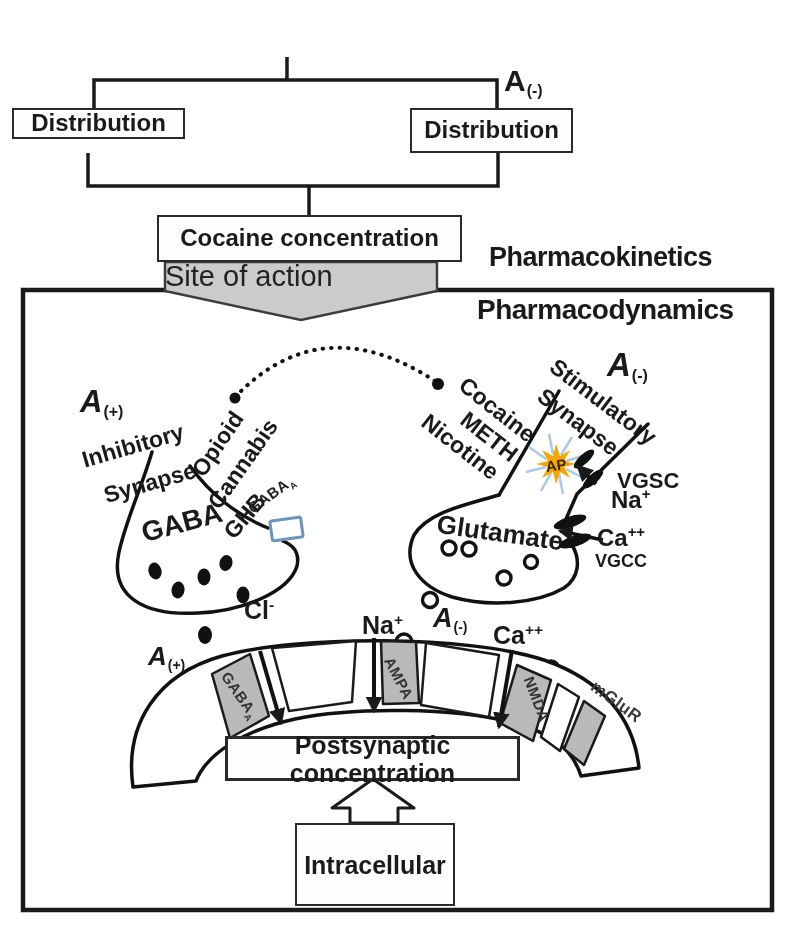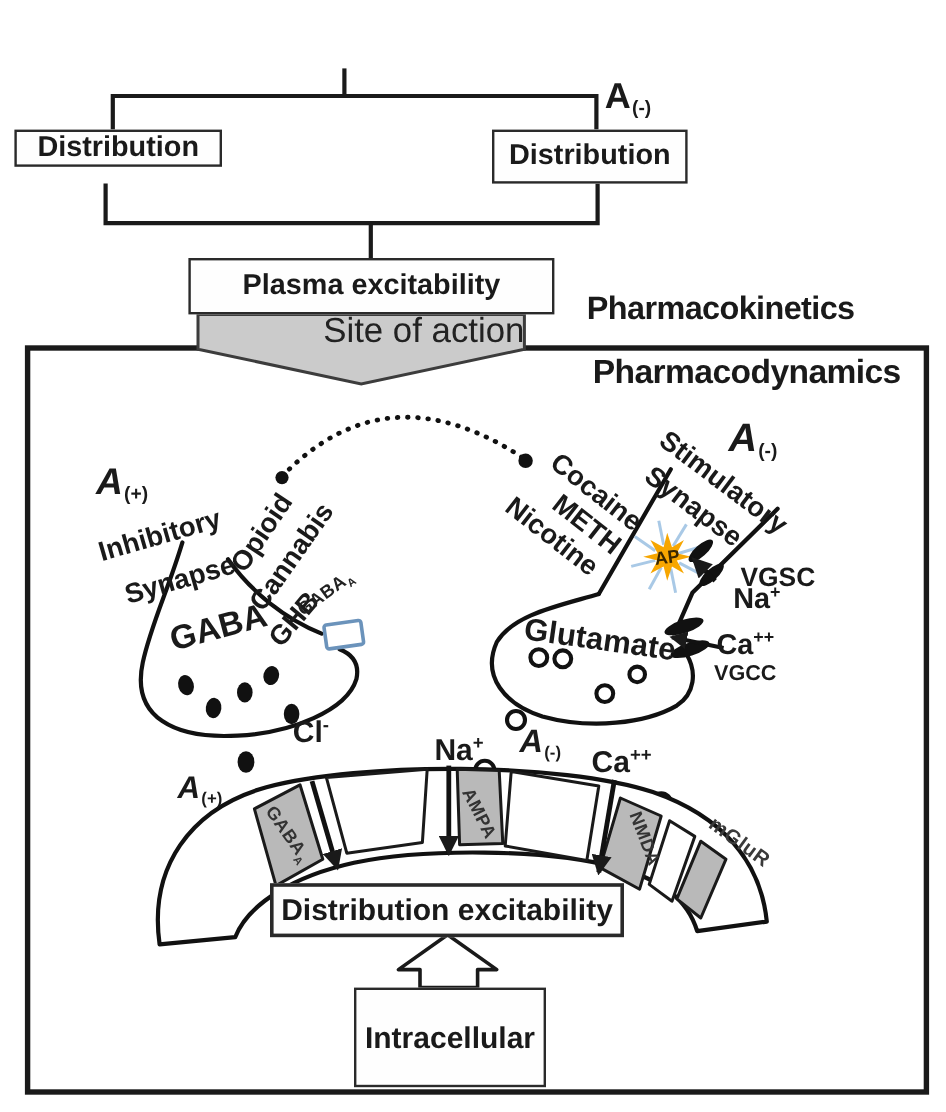--- a/index.html
+++ b/index.html
@@ -18,21 +18,21 @@
     position:absolute;white-space:nowrap;z-index:2;font-weight:700;
     transform:translate(-50%,-50%) rotate(var(--r,0deg));
   }
   .rec{color:#333;font-weight:700;letter-spacing:.5px;}
   .rec sub{font-size:62%;}
   .ion sup{font-size:62%;font-weight:800;}
   .affin .a{font-weight:800;font-size:30px;}
   .affin.it .a{font-style:italic;}
   .affin .p{font-size:16px;font-weight:800;position:relative;top:5px;margin-left:1px;}
   .banner-text{
-    position:absolute;z-index:2;display:flex;align-items:center;justify-content:flex-end;
+    position:absolute;z-index:2;display:flex;align-items:center;justify-content:flex-start;
     font-weight:400;color:#222;
   }
   .section-title{position:absolute;z-index:2;font-weight:800;white-space:nowrap;letter-spacing:-.5px;}
 </style>
 </head>
 <body>
 
 <div id="canvas">
 
   <svg id="art" width="788" height="927" viewBox="0 0 788 927">
@@ -139,33 +139,33 @@
     <polygon points="373,779 332,808 350,808 350,823 398,823 398,808 414,808" fill="#fff" stroke="#1a1a1a" stroke-width="3" stroke-linejoin="round"></polygon>
   </svg>
 
   <div class="fbox" style="left:12px;top:108px;width:173px;height:31px;font-size:24px">
     <span>Distribution</span>
   </div>
   <div class="fbox" style="left:410px;top:108px;width:163px;height:45px;font-size:24px">
     <span>Distribution</span>
   </div>
   <div class="fbox" style="left:157px;top:215px;width:305px;height:47px;font-size:24px">
-    <span>Plasma excitability</span>
+    <span>Cocaine concentration</span>
   </div>
 
   <div class="banner-text" style="left:165px;top:261px;width:272px;height:31px;font-size:29px">
     <span>Site of action</span>
   </div>
 
   <div class="lbl affin" style="left:504px;top:64px">
     <span class="a">A</span><span class="p">(-)</span>
   </div>
 
   <div class="section-title" style="left:489px;top:242px;font-size:27px">Pharmacokinetics</div>
-  <div class="section-title" style="left:494px;top:294px;font-size:28px">Pharmacodynamics</div>
+  <div class="section-title" style="left:477px;top:294px;font-size:28px">Pharmacodynamics</div>
 
   <div class="lbl affin it" style="left:80px;top:384px">
     <span class="a" style="font-size:31px">A</span><span class="p">(+)</span>
   </div>
   <div class="rot" style="left:133px;top:446px;--r:-16deg;font-size:23px">Inhibitory</div>
   <div class="rot" style="left:150px;top:483px;--r:-16deg;font-size:23px">Synapse</div>
   <div class="rot" style="left:218px;top:444px;--r:-56deg;font-size:23px">Opioid</div>
   <div class="rot" style="left:243px;top:464px;--r:-55deg;font-size:23px">Cannabis</div>
   <div class="rot" style="left:245px;top:516px;--r:-50deg;font-size:23px">GHB</div>
   <div class="rot" style="left:182px;top:523px;--r:-15deg;font-size:28px">GABA</div>
@@ -209,19 +209,19 @@
   </div>
 
   <div class="rot rec" style="left:239px;top:696px;--r:55deg;font-size:15px">
     <span>GABA</span><sub>A</sub>
   </div>
   <div class="rot rec" style="left:399px;top:678px;--r:63deg;font-size:15px">AMPA</div>
   <div class="rot rec" style="left:537px;top:699px;--r:69deg;font-size:15px">NMDA</div>
   <div class="rot rec" style="left:616px;top:702px;--r:36deg;font-size:17px;color:#3a3a3a">mGluR</div>
 
   <div class="fbox" style="left:225px;top:736px;width:295px;height:45px;font-size:25px;border-width:3px">
-    <span>Distribution excitability</span>
+    <span>Postsynaptic concentration</span>
   </div>
   <div class="fbox" style="left:295px;top:823px;width:160px;height:83px;font-size:25px;flex-direction:row">
     <span>Intracellular</span>
   </div>
 
 </div>
 
 </body></html>

